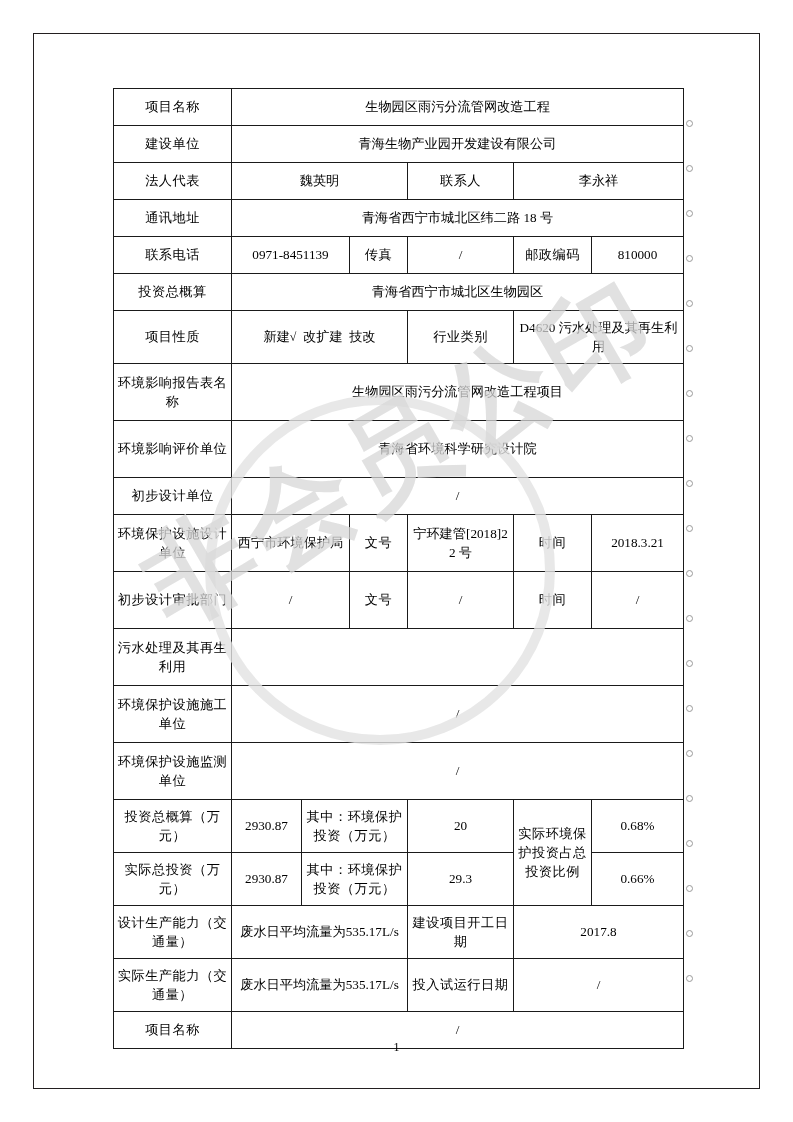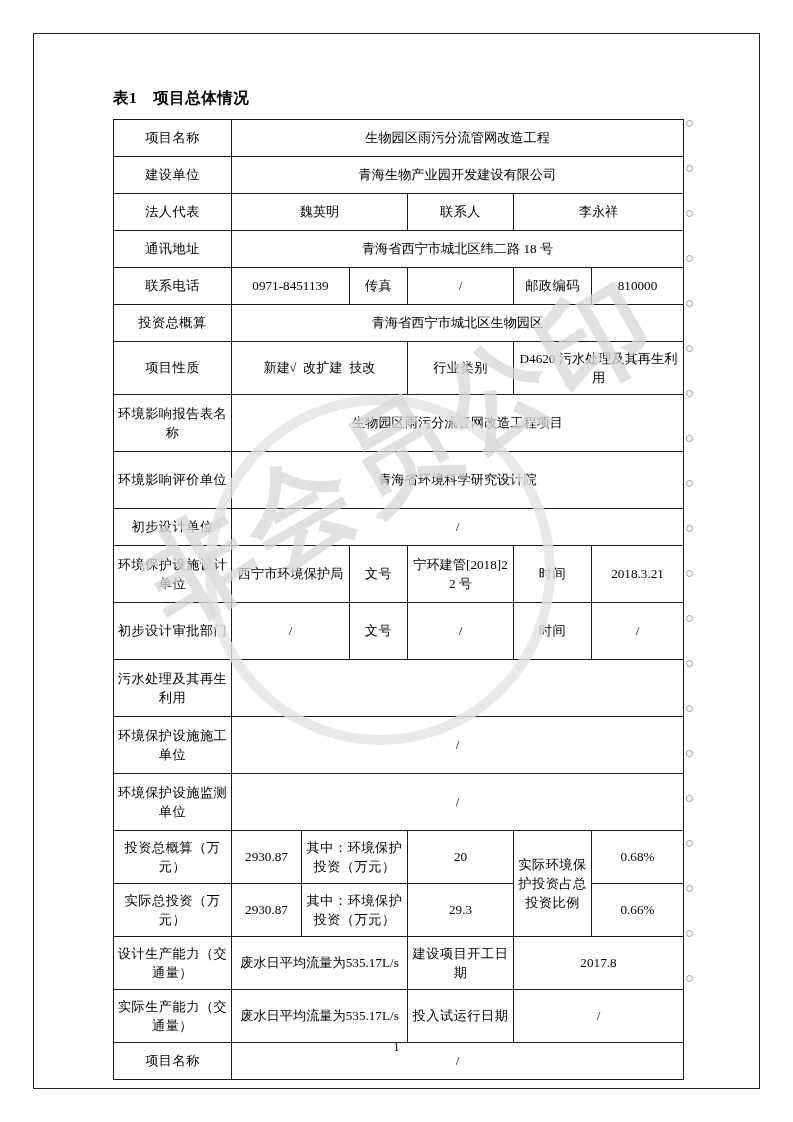--- a/index.html
+++ b/index.html
@@ -147,21 +147,20 @@
       <i></i>
       <i></i>
       <i></i>
       <i></i>
       <i></i>
       <i></i>
       <i></i>
   </div>
 
   <div class="content">
-    <div class="doc-title">表1　项目总体情况</div>
 
     <table class="main">
       <colgroup>
         <col style="width:118px">
         <col style="width:70px">
         <col style="width:48px">
         <col style="width:58px">
         <col style="width:42px">
         <col style="width:64px">
         <col style="width:78px">

